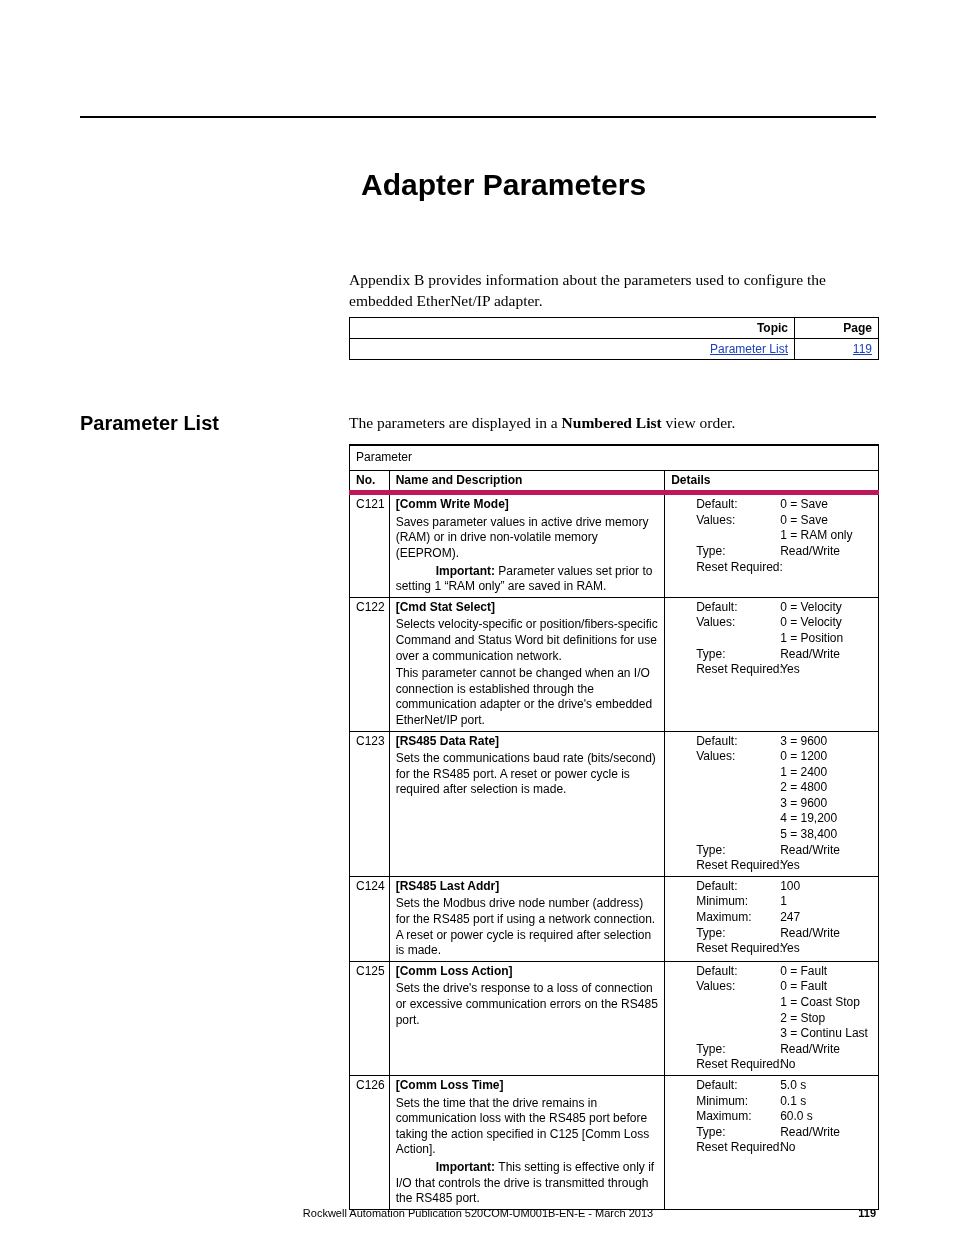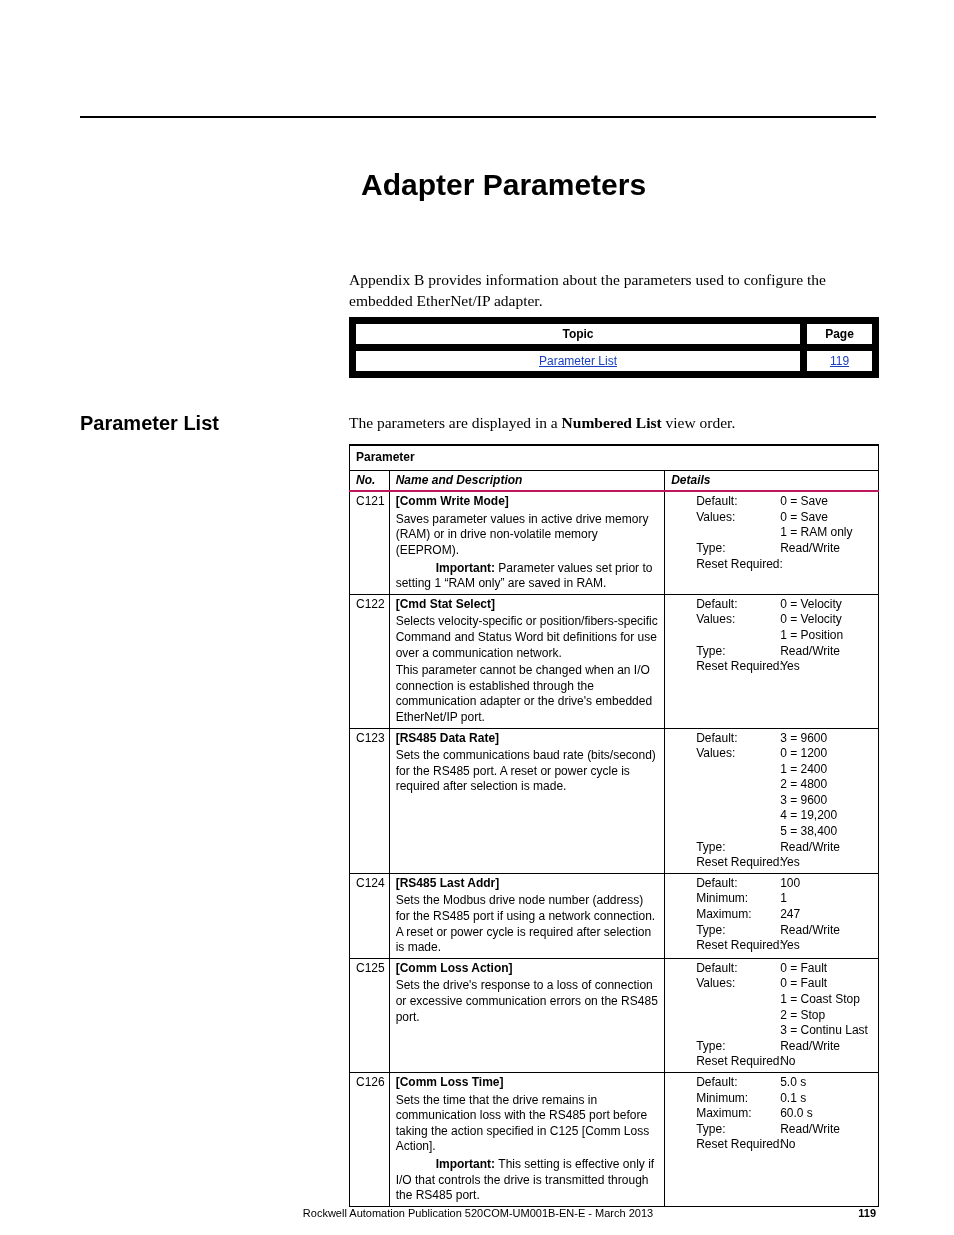--- a/index.html
+++ b/index.html
@@ -62,23 +62,23 @@
 .topic-table {
   position: absolute;
   left: 349px;
   top: 317px;
   width: 530px;
   border-collapse: collapse;
   font-family: "Helvetica Neue", Arial, sans-serif;
   font-size: 12px;
 }
 .topic-table th, .topic-table td {
-  border: 7px solid #000000;
+  border: 1px solid #000000;
   padding: 3px 6px;
-  text-align: center;
+  text-align: right;
   vertical-align: top;
 }
 .topic-table th {
   font-weight: 700;
 }
 .topic-table th.topic-col { width: 432px; }
 .topic-table a {
   color: #1a3fbf;
   text-decoration: underline;
 }
@@ -116,29 +116,28 @@
 .param-table th, .param-table td {
   border-left: 1px solid #000;
   border-right: 1px solid #000;
   padding: 2px 4px 2px 6px;
   text-align: left;
   vertical-align: top;
 }
 .param-table thead .group-header th {
   border-top: 2px solid #000;
   border-bottom: 1px solid #000;
-  font-weight: 700;
+  font-weight: 400;
   padding-top: 4px;
   padding-bottom: 4px;
 }
 .param-table thead .col-header th {
   border-top: 1px solid #000;
-  border-bottom: 2px solid #be185d;
-  font-weight: 700;
-  font-style: italic;
+  border-bottom: 5px solid #be185d;
+  font-weight: 700;
 }
 .param-table tbody td {
   border-top: 1px solid #000;
   border-bottom: 1px solid #000;
 }
 .param-name {
   font-weight: 700;
 }
 .param-desc {
   display: block;

